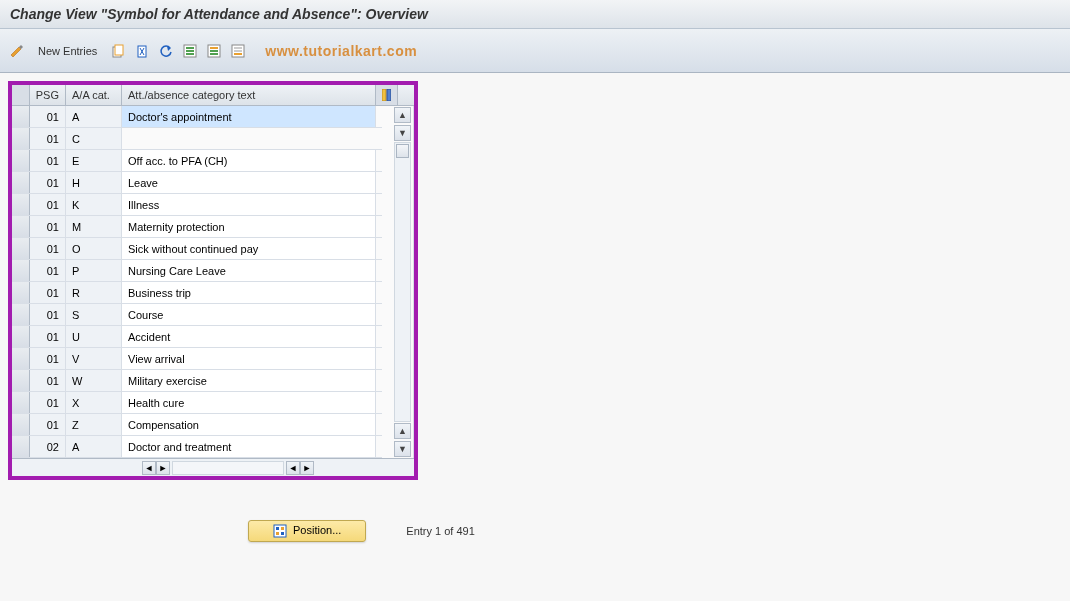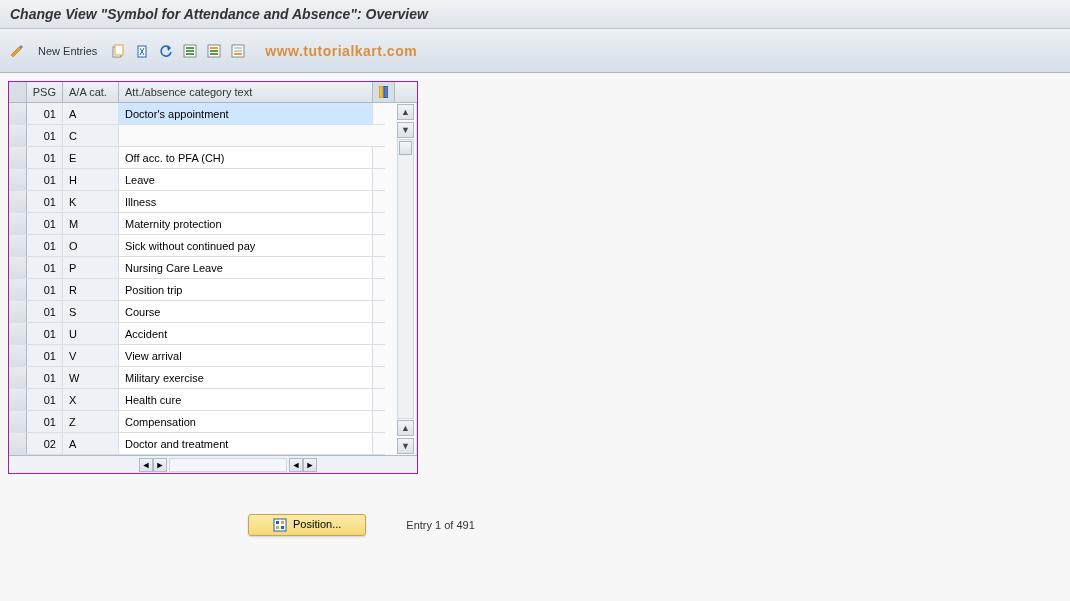--- a/index.html
+++ b/index.html
@@ -54,21 +54,21 @@
     }
     
     .content-area {
       background: #f7f7f7;
       padding: 8px;
       height: 540px;
     }
     
     .grid-panel {
       background: #fafafa;
-      border: 1px solid #a21caf;
+      border: 4px solid #a21caf;
       width: 410px;
       position: relative;
     }
     
     .grid-header {
       display: flex;
       background: linear-gradient(to bottom, #eef2f6, #dde3e9);
       border-bottom: 1px solid #b0bac6;
     }
     
@@ -290,21 +290,21 @@
           <div class="grid-row">
             <div class="grid-cell col-sel"></div>
             <div class="grid-cell col-psg">01</div>
             <div class="grid-cell col-acat">P</div>
             <div class="grid-cell col-text">Nursing Care Leave</div>
           </div>
           <div class="grid-row">
             <div class="grid-cell col-sel"></div>
             <div class="grid-cell col-psg">01</div>
             <div class="grid-cell col-acat">R</div>
-            <div class="grid-cell col-text">Position trip</div>
+            <div class="grid-cell col-text">Business trip</div>
           </div>
           <div class="grid-row">
             <div class="grid-cell col-sel"></div>
             <div class="grid-cell col-psg">01</div>
             <div class="grid-cell col-acat">S</div>
             <div class="grid-cell col-text">Course</div>
           </div>
           <div class="grid-row">
             <div class="grid-cell col-sel"></div>
             <div class="grid-cell col-psg">01</div>

